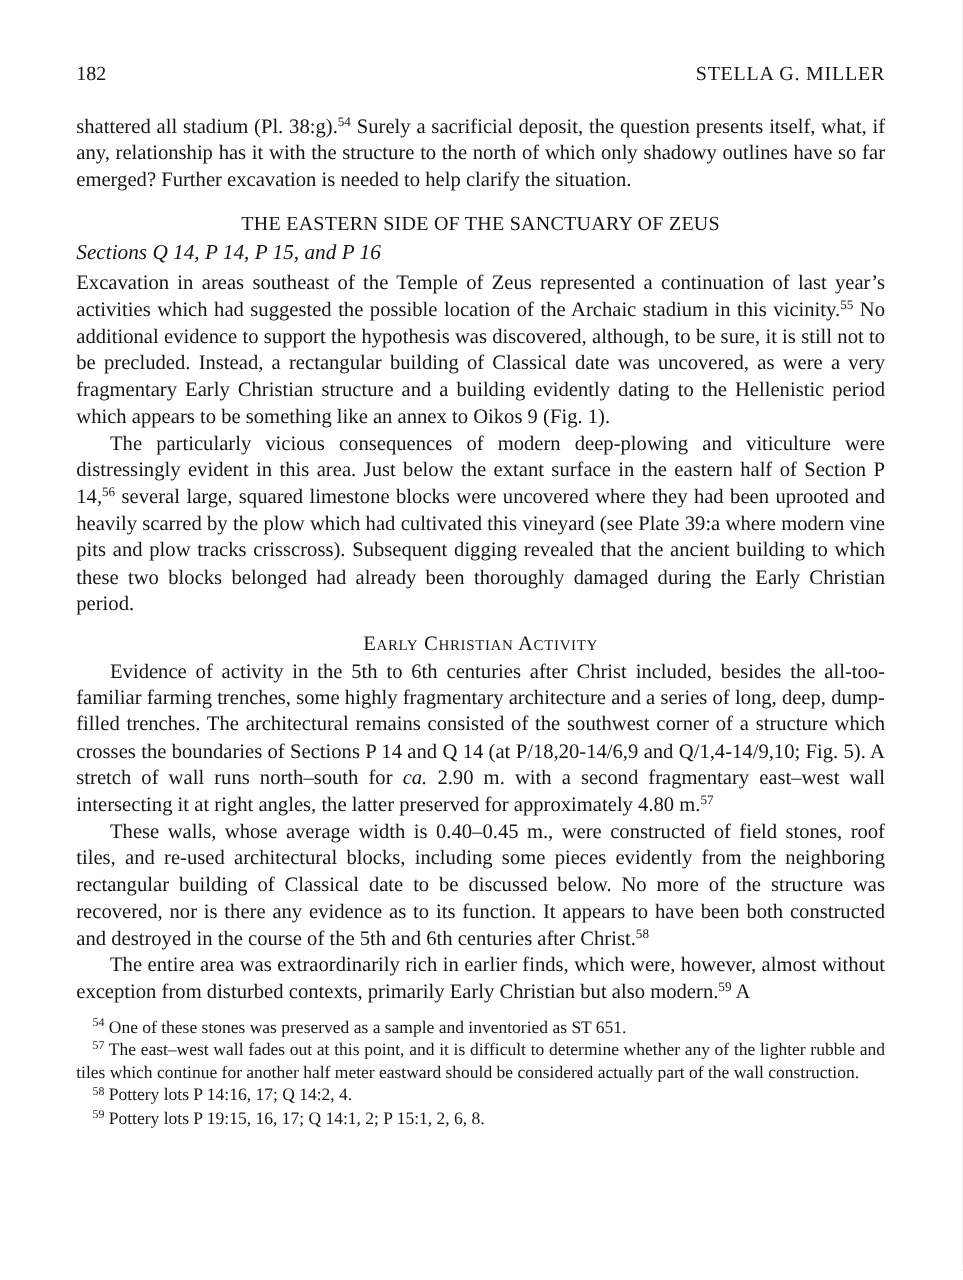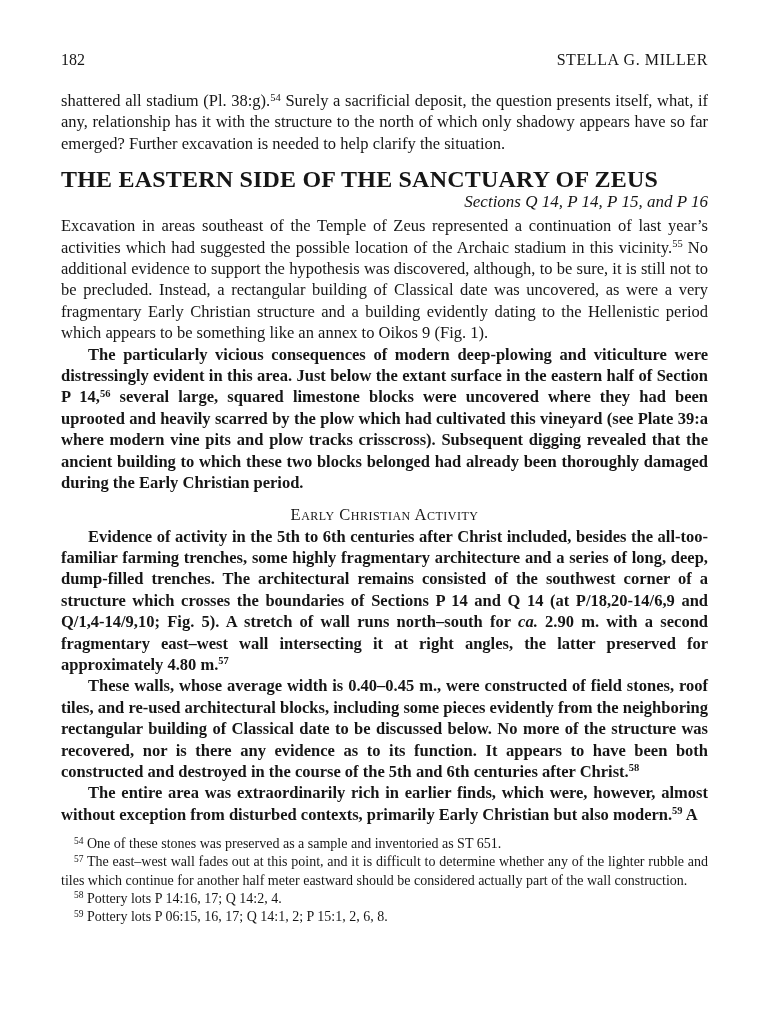--- a/index.html
+++ b/index.html
@@ -42,36 +42,35 @@
   }
   p.body-para {
     margin: 0;
     font-size: 16.5px;
     line-height: 21.4px;
     text-align: justify;
     hyphens: none;
   }
   p.indent {
     text-indent: 27px;
-    font-weight: bold;
   }
   h2.section-title {
     margin: 14px 0 0 0;
-    font-size: 24px;
-    font-weight: bold;
-    text-align: left;
+    font-size: 16px;
+    font-weight: normal;
+    text-align: center;
     letter-spacing: 0.2px;
     line-height: 23px;
   }
   h3.section-subtitle {
     margin: 0 0 2px 0;
     font-size: 17px;
     font-weight: normal;
     font-style: italic;
-    text-align: right;
+    text-align: left;
     line-height: 22px;
   }
   h4.subsection-title {
     margin: 10px 0 1px 0;
     font-size: 16.5px;
     font-weight: normal;
     font-variant: small-caps;
     letter-spacing: 0.5px;
     line-height: 21px;
     text-align: center;
@@ -108,21 +107,21 @@
 <div class="page">
   <div class="column">
 
     <header class="running-header">
       <span class="page-num">182</span>
       <span class="running-head">STELLA G. MILLER</span>
     </header>
 
     <main>
 
-      <p class="body-para"><span>shattered all stadium (Pl. 38:g).</span><sup class="fnref">54</sup><span> Surely a sacrificial deposit, the question presents itself, what, if any, relationship has it with the structure to the north of which only shadowy appears have so far emerged? Further excavation is needed to help clarify the situation.</span></p>
+      <p class="body-para"><span>shattered all stadium (Pl. 38:g).</span><sup class="fnref">54</sup><span> Surely a sacrificial deposit, the question presents itself, what, if any, relationship has it with the structure to the north of which only shadowy outlines have so far emerged? Further excavation is needed to help clarify the situation.</span></p>
 
       <h2 class="section-title">THE EASTERN SIDE OF THE SANCTUARY OF ZEUS</h2>
       <h3 class="section-subtitle">Sections Q 14, P 14, P 15, and P 16</h3>
 
       <p class="body-para"><span>Excavation in areas southeast of the Temple of Zeus represented a continuation of last year’s activities which had suggested the possible location of the Archaic stadium in this vicinity.</span><sup class="fnref">55</sup><span> No additional evidence to support the hypothesis was discovered, although, to be sure, it is still not to be precluded. Instead, a rectangular building of Classical date was uncovered, as were a very fragmentary Early Christian structure and a building evidently dating to the Hellenistic period which appears to be something like an annex to Oikos 9 (Fig. 1).</span></p>
 
       <p class="body-para indent"><span>The particularly vicious consequences of modern deep-plowing and viticulture were distressingly evident in this area. Just below the extant surface in the eastern half of Section P 14,</span><sup class="fnref">56</sup><span> several large, squared limestone blocks were uncovered where they had been uprooted and heavily scarred by the plow which had cultivated this vineyard (see Plate 39:a where modern vine pits and plow tracks crisscross). Subsequent digging revealed that the ancient building to which these two blocks belonged had already been thoroughly damaged during the Early Christian period.</span></p>
 
       <h4 class="subsection-title">Early Christian Activity</h4>
 
@@ -137,18 +136,18 @@
     <footer class="footnotes">
 
       <p class="footnote"><sup class="fnref">54</sup><span> One of these stones was preserved as a sample and inventoried as ST 651.</span></p>
 
 
 
       <p class="footnote"><sup class="fnref">57</sup><span> The east–west wall fades out at this point, and it is difficult to determine whether any of the lighter rubble and tiles which continue for another half meter eastward should be considered actually part of the wall construction.</span></p>
 
       <p class="footnote"><sup class="fnref">58</sup><span> Pottery lots P 14:16, 17; Q 14:2, 4.</span></p>
 
-      <p class="footnote"><sup class="fnref">59</sup><span> Pottery lots P 06:15, 16, 17; Q 14:1, 2; P 15:1, 2, 6, 8.</span></p>
+      <p class="footnote"><sup class="fnref">59</sup><span> Pottery lots P 19:15, 16, 17; Q 14:1, 2; P 15:1, 2, 6, 8.</span></p>
 
     </footer>
 
   </div>
 </div>
 
 </body></html>

